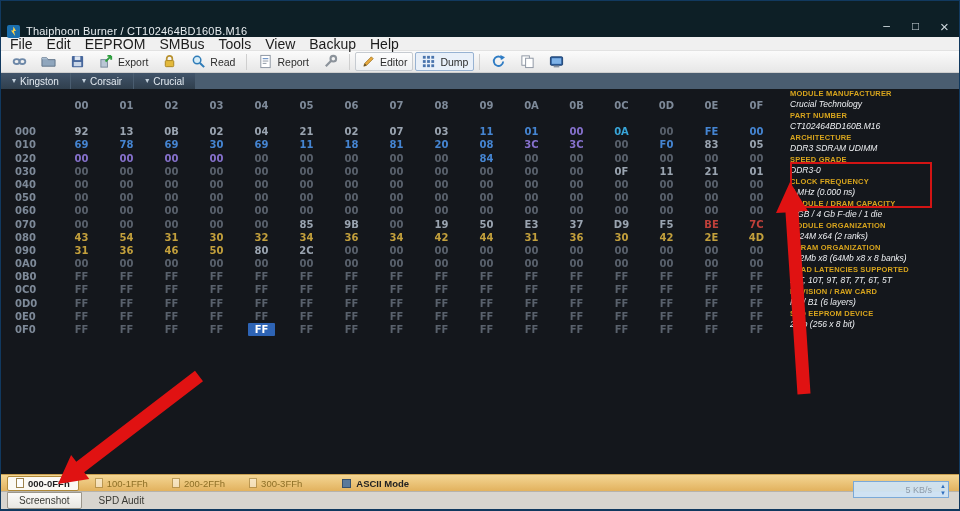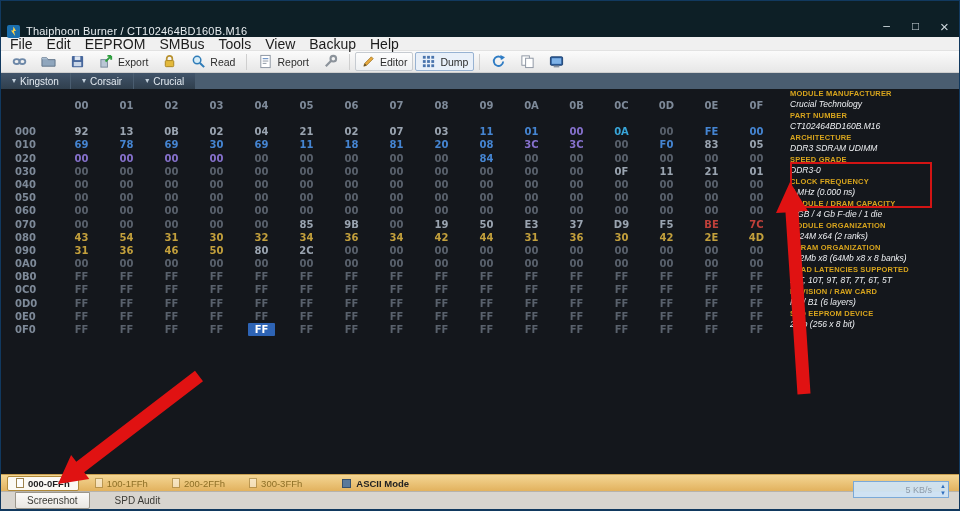--- a/index.html
+++ b/index.html
@@ -64,21 +64,21 @@
   .ptab.active{background:#fbf9f4;border:1px solid #b18a38;border-radius:2px;
     color:#1f1f1f;font-weight:bold;margin-left:6px;}
   .pticon{width:8px;height:10px;background:#ffffff;border:1px solid #8d6f30;opacity:.85;}
   .ptab:not(.active) .pticon{opacity:.5;}
   .asciimode{display:flex;align-items:center;gap:5px;margin-left:32px;font-size:9.5px;
     font-weight:bold;color:#222;}
   .ascii-icon{width:9px;height:9px;background:#5b7a9a;border:1px solid #36506b;}
   
   .subtabs{height:18px;background:#d8d5cf;display:flex;align-items:center;
     border-top:1px solid #b6b3ac;}
-  .stab{font-size:10px;color:#3a3a35;padding:2px 11px;margin-left:14px;}
+  .stab{font-size:10px;color:#3a3a35;padding:2px 11px;margin-left:6px;}
   .stab.active{background:linear-gradient(#fbfaf8,#e9e7e2);border:1px solid #9b968b;
     border-radius:0 0 2px 2px;}
   
   .statusbar{height:15px;background:#f2f1ef;border-top:1px solid #c6c4bf;display:flex;align-items:center;}
   .crcbadge{display:flex;align-items:center;gap:17px;background:#ee8712;color:#fff;
     font-size:8px;font-weight:bold;border-radius:2px;padding:1px 6px;margin:0 4px;letter-spacing:.3px;}
   .crc-ico{display:inline-block;width:0;height:0;border-top:3px solid transparent;
     border-bottom:3px solid transparent;border-left:5px solid #ffffff;}
   .scell{height:11px;border-right:1px solid #d7d5d1;}
   

